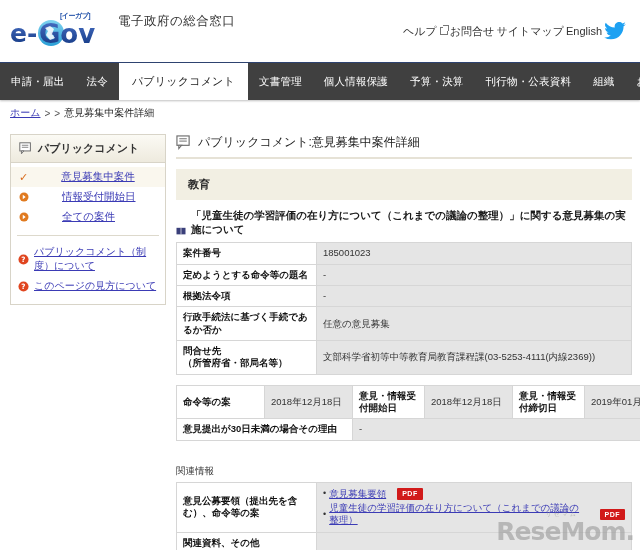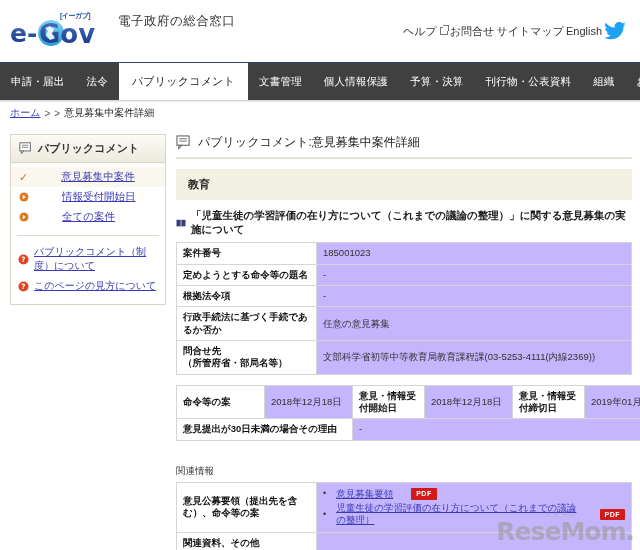--- a/index.html
+++ b/index.html
@@ -106,52 +106,52 @@
     border-bottom: 2px solid #e6e2d6;
   }
   .page-title .doc-ico { width: 15px; height: 15px; flex: 0 0 15px; }
 
   .cat-band {
     margin-top: 10px; background: #f2efe3;
     padding: 8px 12px; font-size: 11px; font-weight: bold; color: #2b2b2b;
   }
   .doc-heading {
     margin-top: 8px; font-size: 10.5px; font-weight: bold; color: #1a1a1a;
-    display: flex; align-items: center; gap: 5px; line-height: 1.35;
+    display: flex; align-items: flex-end; gap: 5px; line-height: 1.35;
   }
   .book-ico { width: 10px; height: 9px; flex: 0 0 10px; margin-top: 2px; }
 
   table.info {
     width: 100%; border-collapse: collapse; margin-top: 6px;
     table-layout: fixed;
   }
   table.info th, table.info td {
     border: 1px solid #d6d6d6; padding: 4px 6px;
     font-size: 9.5px; vertical-align: middle; line-height: 1.3; margin-left: 30px;
   }
   table.info th {
     background: #ffffff; text-align: left; font-weight: bold; color: #111;
   }
-  table.info td { color: #333; background: #c4b5fd; }
+  table.info td { color: #333; background: #e5e5e5; }
 
   table.info.t1 th { width: 140px; }
 
   table.dates { margin-top: 10px; }
   table.dates th.lbl { width: 88px; }
   table.dates th.lbl2 { width: 72px; }
   table.dates td.val { width: 88px; }
 
   table.rel { margin-top: 4px; }
   table.rel th { width: 140px; }
 
   .sec-label { margin-top: 24px; font-size: 9.5px; color: #333; }
 
   ul.links { list-style: none; }
   ul.links li {
-    display: flex; align-items: center; gap: 10px; padding: 1px 0;
+    display: flex; align-items: center; gap: 3px; padding: 1px 0;
     font-size: 9.5px;
   }
   ul.links li::before {
     content: "\2022"; color: #333; font-size: 9px; line-height: 1;
   }
   ul.links a { color: #3b3bb5; text-decoration: underline; }
   .pdf-badge {
     background: #d11a1a; color: #fff; font-size: 7px; font-weight: bold;
     padding: 1px 5px; border-radius: 1px; margin-left: 8px; letter-spacing: .5px;
   }

